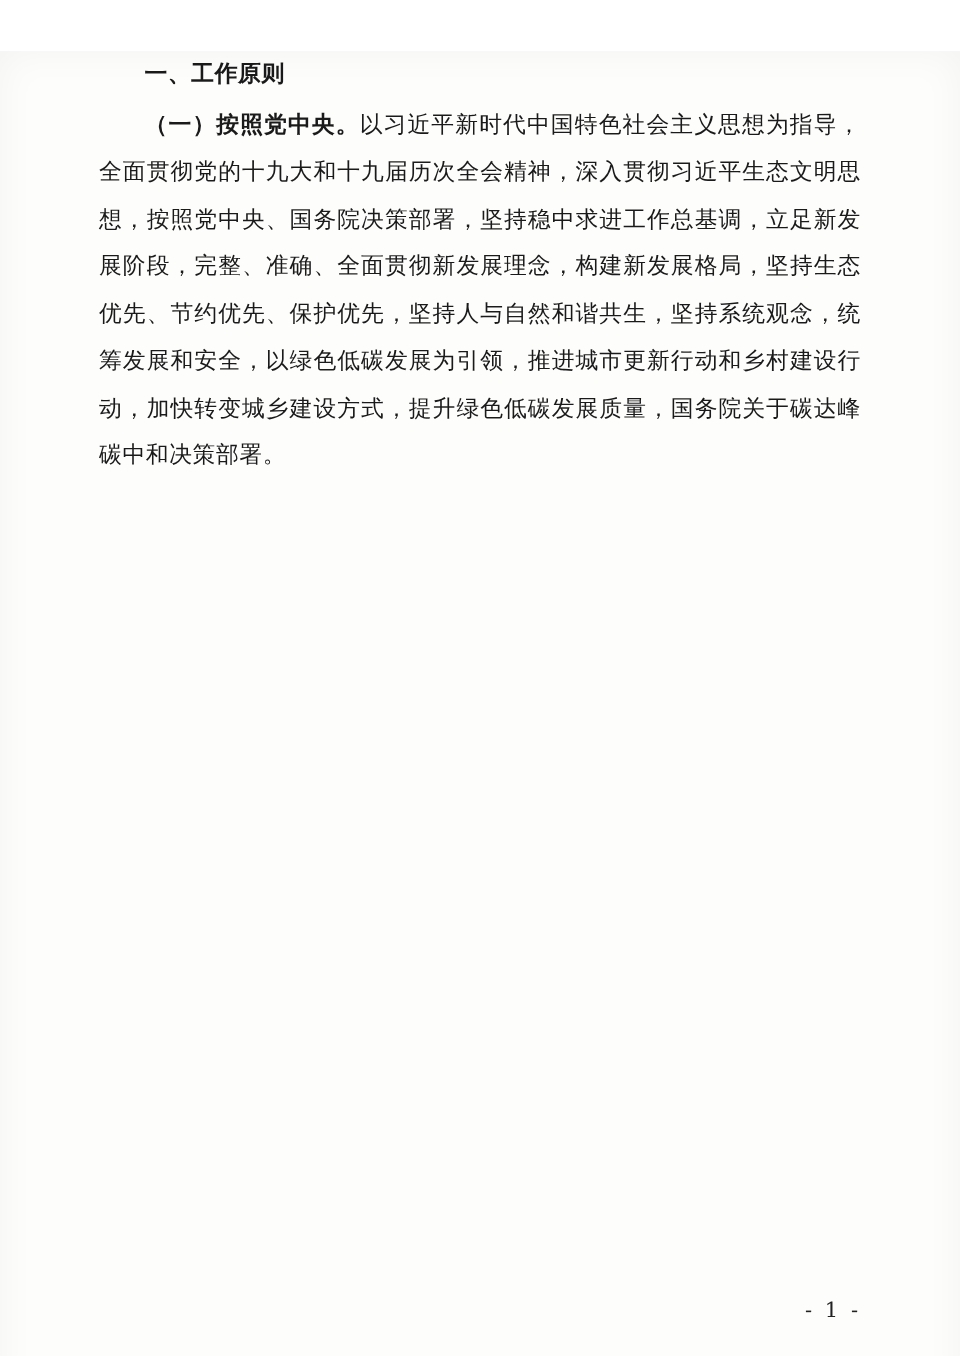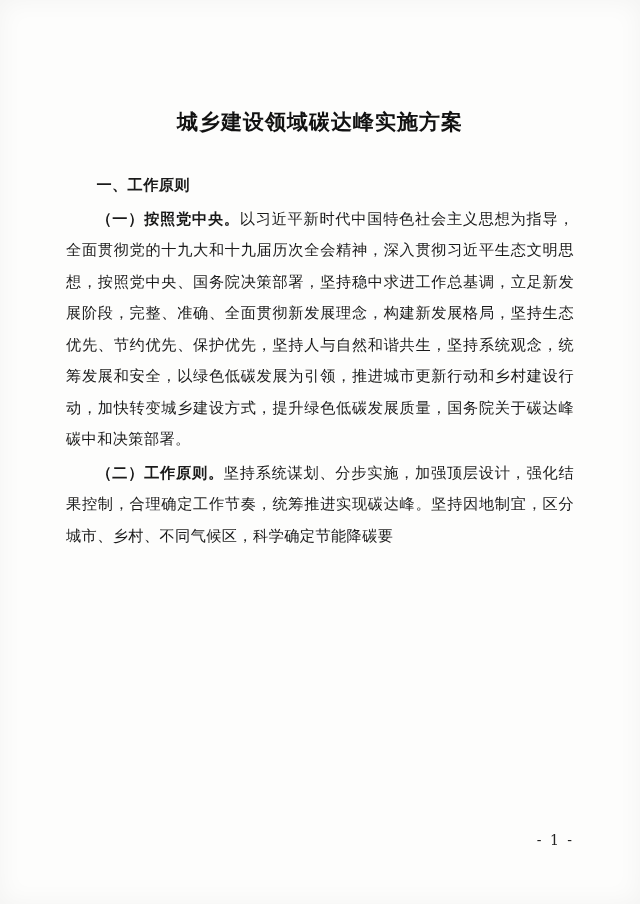--- a/index.html
+++ b/index.html
@@ -71,28 +71,26 @@
     height: 904px;
     pointer-events: none;
     box-shadow: inset 0 0 26px rgba(0,0,0,0.045);
   }
 </style>
 </head>
 <body>
 
 <div class="page">
 
-  <h1 class="doc-title">城乡建设领域碳达峰实施方案</h1>
 
   <div class="body-block">
 
 
     <p class="para heading">一、工作原则</p>
 
     <p class="para"><span class="lead-bold">（一）按照党中央。</span><span>以习近平新时代中国特色社会主义思想为指导，全面贯彻党的十九大和十九届历次全会精神，深入贯彻习近平生态文明思想，按照党中央、国务院决策部署，坚持稳中求进工作总基调，立足新发展阶段，完整、准确、全面贯彻新发展理念，构建新发展格局，坚持生态优先、节约优先、保护优先，坚持人与自然和谐共生，坚持系统观念，统筹发展和安全，以绿色低碳发展为引领，推进城市更新行动和乡村建设行动，加快转变城乡建设方式，提升绿色低碳发展质量，国务院关于碳达峰碳中和决策部署。</span></p>
 
-    <p class="para"><span class="lead-bold">（二）工作原则。</span><span>坚持系统谋划、分步实施，加强顶层设计，强化结果控制，合理确定工作节奏，统筹推进实现碳达峰。坚持因地制宜，区分城市、乡村、不同气候区，科学确定节能降碳要</span></p>
 
   </div>
 
   <div class="page-number">- 1 -</div>
   <div class="edge-shadow"></div>
 </div>
 
 </body></html>

